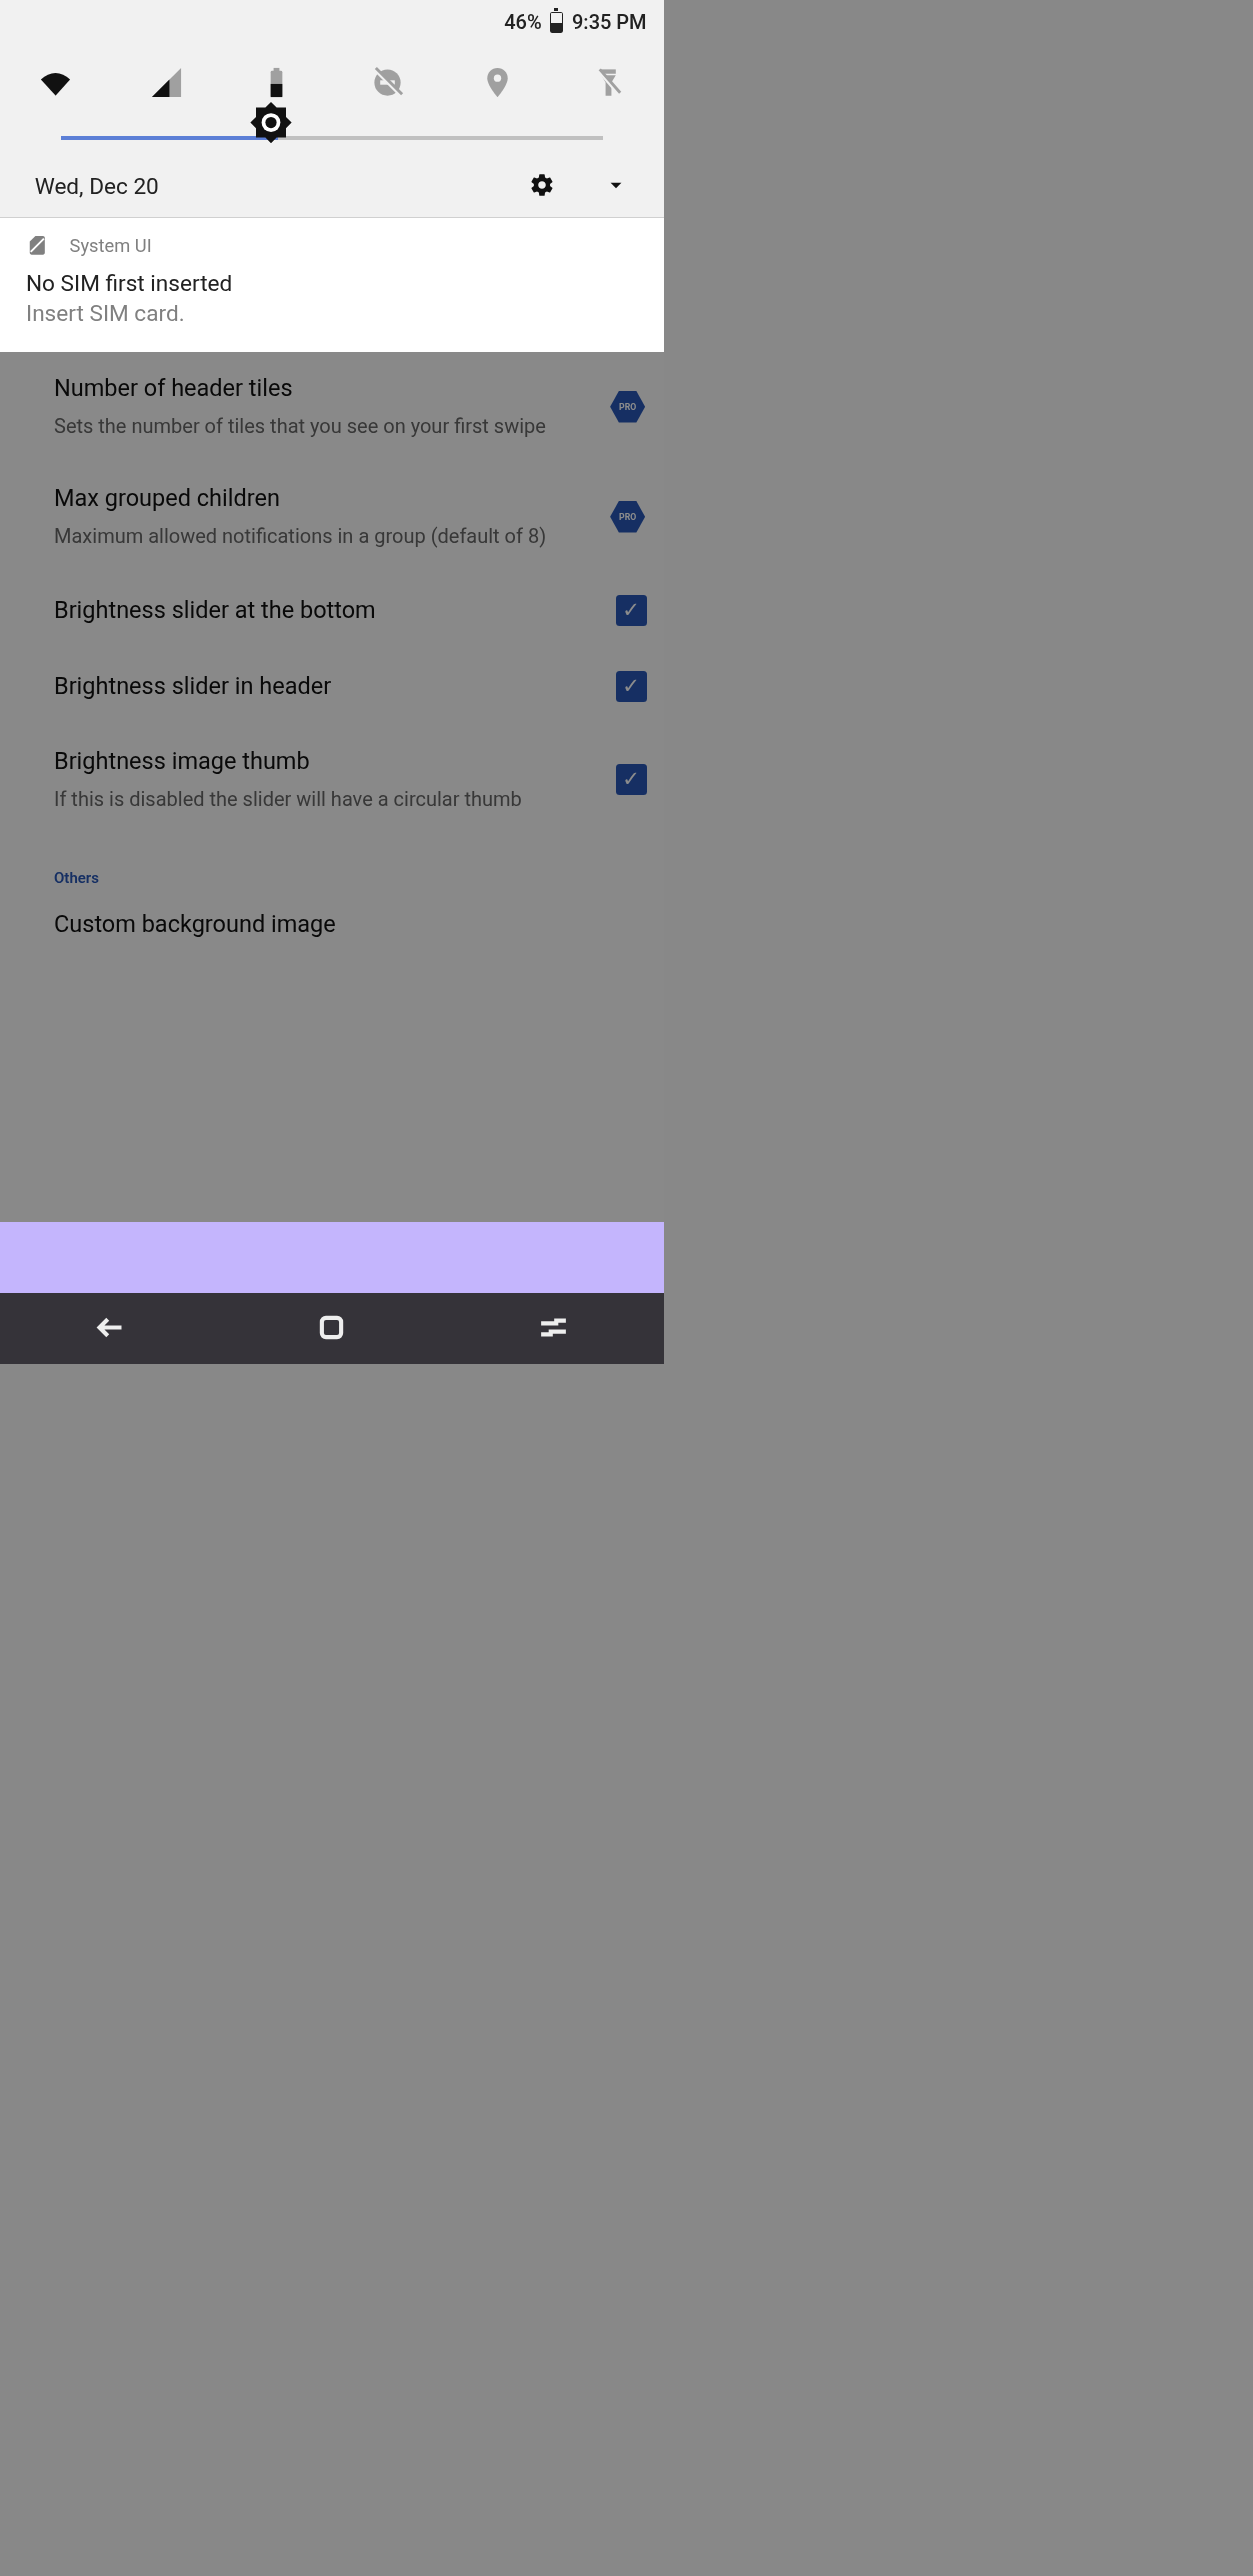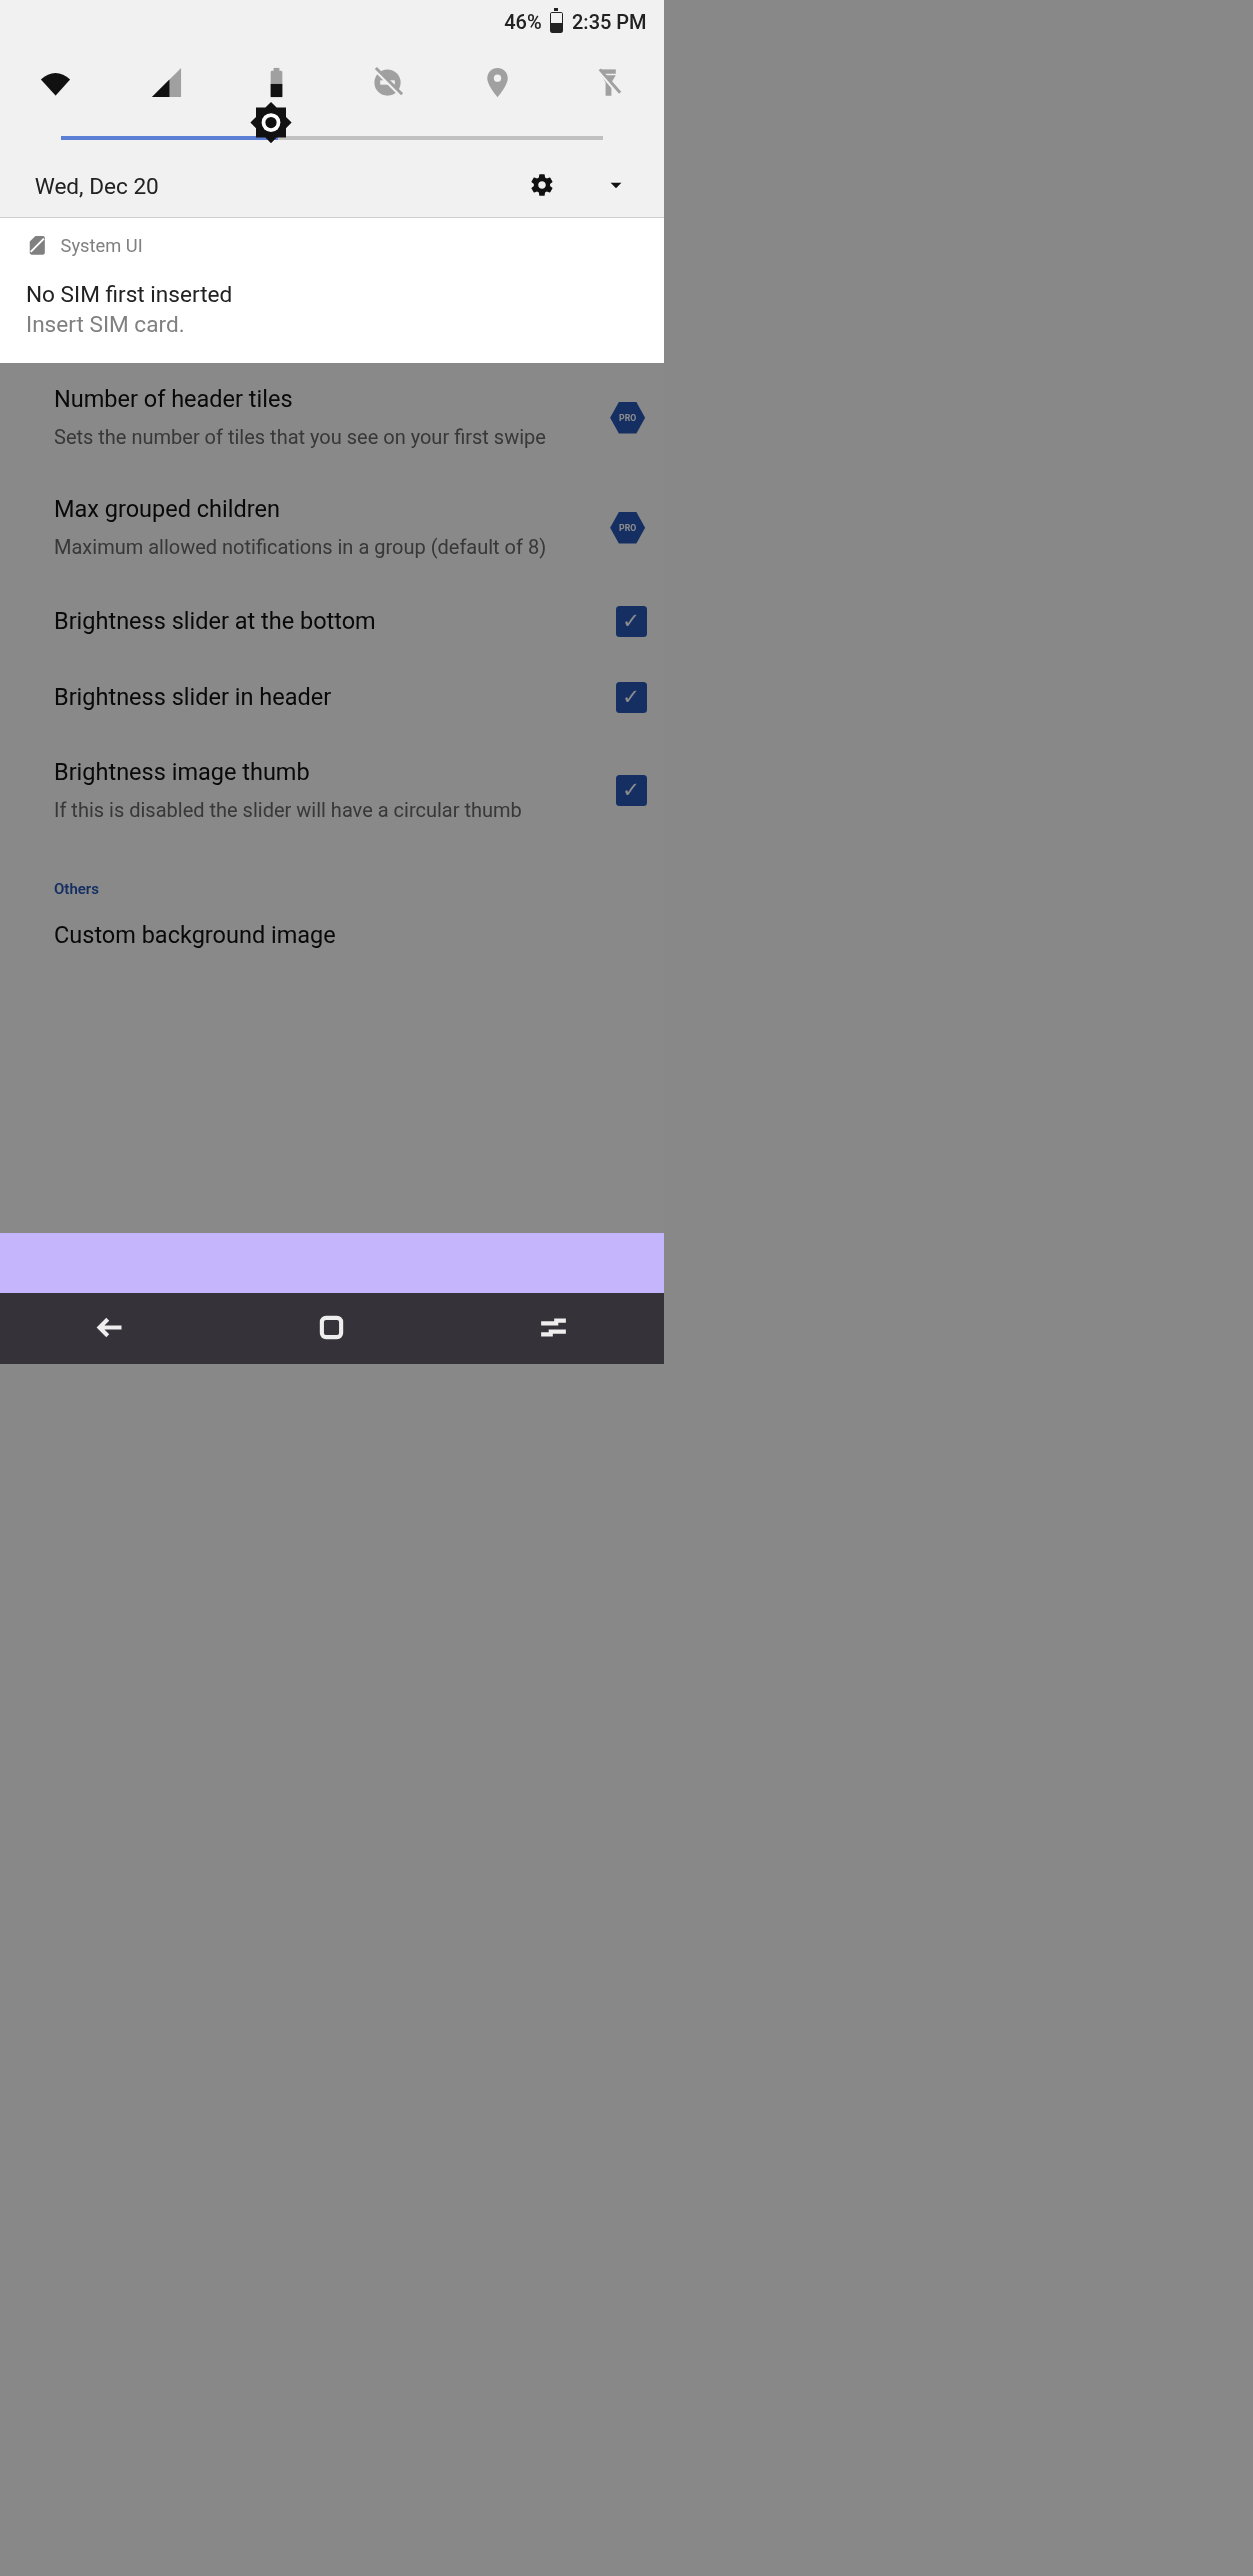--- a/index.html
+++ b/index.html
@@ -29,21 +29,21 @@
 .brightness-thumb { position: absolute; top: -21px; left: 40%; transform: translateX(-50%); width: 45px; height: 45px; display: flex; align-items: center; justify-content: center; }
 .brightness-thumb svg { width: 45px; height: 45px; }
 
 .qs-footer { display: flex; align-items: center; justify-content: space-between; padding: 22px 8.7px 0; }
 .qs-date { font-size: 22.6px; color: #222; }
 .qs-footer-icons { display: flex; align-items: center; gap: 48px; }
 .qs-footer-icons svg { width: 26px; height: 26px; fill: #111; }
 
 
 .notif { background: #fff; padding: 15.7px 26px 24.4px; }
-.notif-app { display: flex; align-items: center; gap: 12px; color: #808080; margin-bottom: 24px; }
+.notif-app { display: flex; align-items: center; gap: 21px; color: #808080; margin-bottom: 13px; }
 .notif-app svg { width: 22.6px; height: 22.6px; fill: #808080; }
 .notif-app-name { font-size: 18.3px; }
 .notif-title { font-size: 22.6px; color: #222; margin-bottom: 3.5px; }
 .notif-text { font-size: 22.6px; color: #808080; }
 
 
 .bg-settings { position: relative; background: #fafafa; height: 870px; }
 .bg-dim { position: absolute; inset: 0; background: rgba(0,0,0,0.45); }
 .setting-row { padding: 22.6px 17.4px 22.6px 54px; display: flex; align-items: center; justify-content: space-between; gap: 0; }
 .setting-txt { flex: 1; }
@@ -61,21 +61,21 @@
 </head>
 <body>
 
 <div class="screen">
 
   <div class="status-bar">
     <span class="battery-pct">46%</span>
     <span class="battery-icon">
         <span class="fill"></span>
       </span>
-    <span class="time">2:35 PM</span>
+    <span class="time">9:35 PM</span>
   </div>
 
   <div class="qs-panel">
     <div class="qs-tiles">
       <div class="qs-tile">
         <svg viewBox="0 0 24 24">
             <path class="ico-active" d="M12 21 C12 21 2 10 2 10 C5 7 8.5 5.5 12 5.5 C15.5 5.5 19 7 22 10 Z"></path>
           </svg>
       </div>
       <div class="qs-tile">

